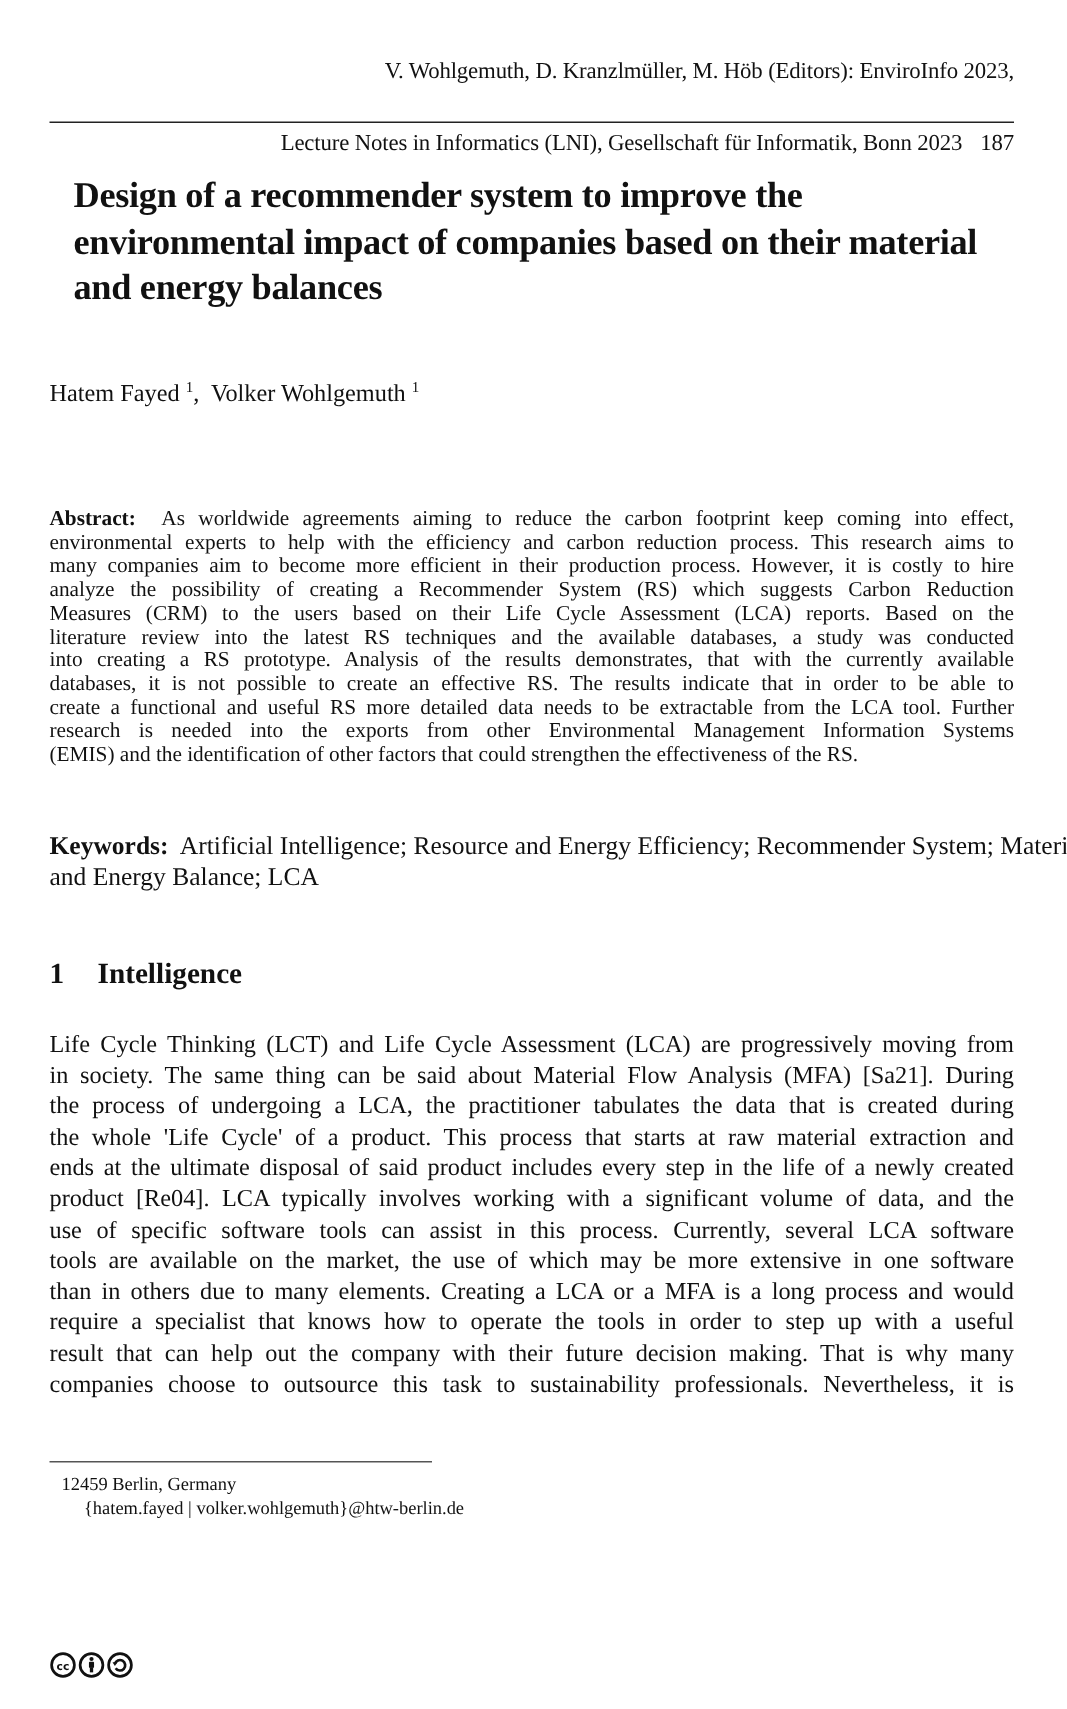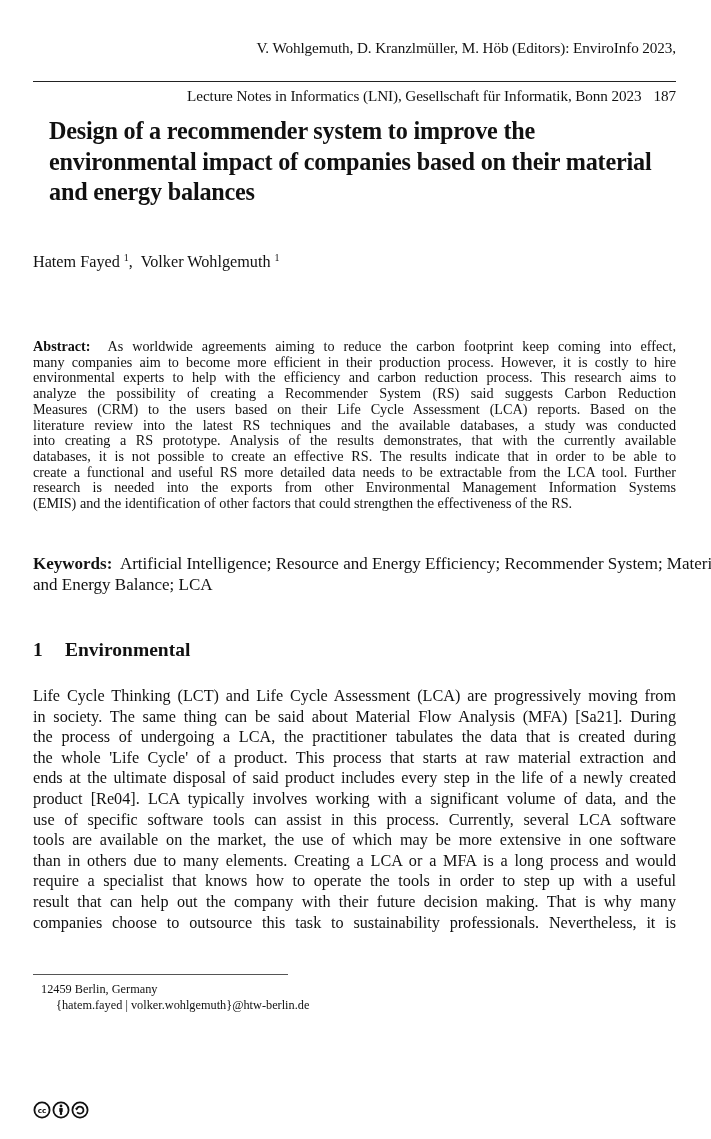--- a/index.html
+++ b/index.html
@@ -168,39 +168,39 @@
 
   <div class="authors">
     <span>Hatem Fayed</span>
     <sup>1</sup><span>,</span>&nbsp;
     <span>Volker Wohlgemuth</span>
     <sup>1</sup>
   </div>
 
   <div class="abstract">
     <span class="line"><span class="label-bold">Abstract:</span>&nbsp; <span>As worldwide agreements aiming to reduce the carbon footprint keep coming into effect,</span></span>
+    <span class="line">environmental experts to help with the efficiency and carbon reduction process. This research aims to</span>
     <span class="line">many companies aim to become more efficient in their production process. However, it is costly to hire</span>
-    <span class="line">environmental experts to help with the efficiency and carbon reduction process. This research aims to</span>
-    <span class="line">analyze the possibility of creating a Recommender System (RS) said suggests Carbon Reduction</span>
+    <span class="line">analyze the possibility of creating a Recommender System (RS) which suggests Carbon Reduction</span>
     <span class="line">Measures (CRM) to the users based on their Life Cycle Assessment (LCA) reports. Based on the</span>
     <span class="line">literature review into the latest RS techniques and the available databases, a study was conducted</span>
     <span class="line">into creating a RS prototype. Analysis of the results demonstrates, that with the currently available</span>
     <span class="line">databases, it is not possible to create an effective RS. The results indicate that in order to be able to</span>
     <span class="line">create a functional and useful RS more detailed data needs to be extractable from the LCA tool. Further</span>
     <span class="line">research is needed into the exports from other Environmental Management Information Systems</span>
     <span class="line last">(EMIS) and the identification of other factors that could strengthen the effectiveness of the RS.</span>
   </div>
 
   <div class="keywords">
     <span class="line"><span class="label-bold">Keywords:</span>&nbsp; <span>Artificial Intelligence; Resource and Energy Efficiency; Recommender System; Material</span></span>
     <span class="line last">and Energy Balance; LCA</span>
   </div>
 
   <h2 class="section-heading">
-    <span class="num">1</span><span>Environmental</span>
+    <span class="num">1</span><span>Intelligence</span>
   </h2>
 
   <div class="intro-body">
     <span class="line">Life Cycle Thinking (LCT) and Life Cycle Assessment (LCA) are progressively moving from</span>
     <span class="line">in society. The same thing can be said about Material Flow Analysis (MFA) [Sa21]. During</span>
     <span class="line">the process of undergoing a LCA, the practitioner tabulates the data that is created during</span>
     <span class="line">the whole 'Life Cycle' of a product. This process that starts at raw material extraction and</span>
     <span class="line">ends at the ultimate disposal of said product includes every step in the life of a newly created</span>
     <span class="line">product [Re04]. LCA typically involves working with a significant volume of data, and the</span>
     <span class="line">use of specific software tools can assist in this process. Currently, several LCA software</span>

